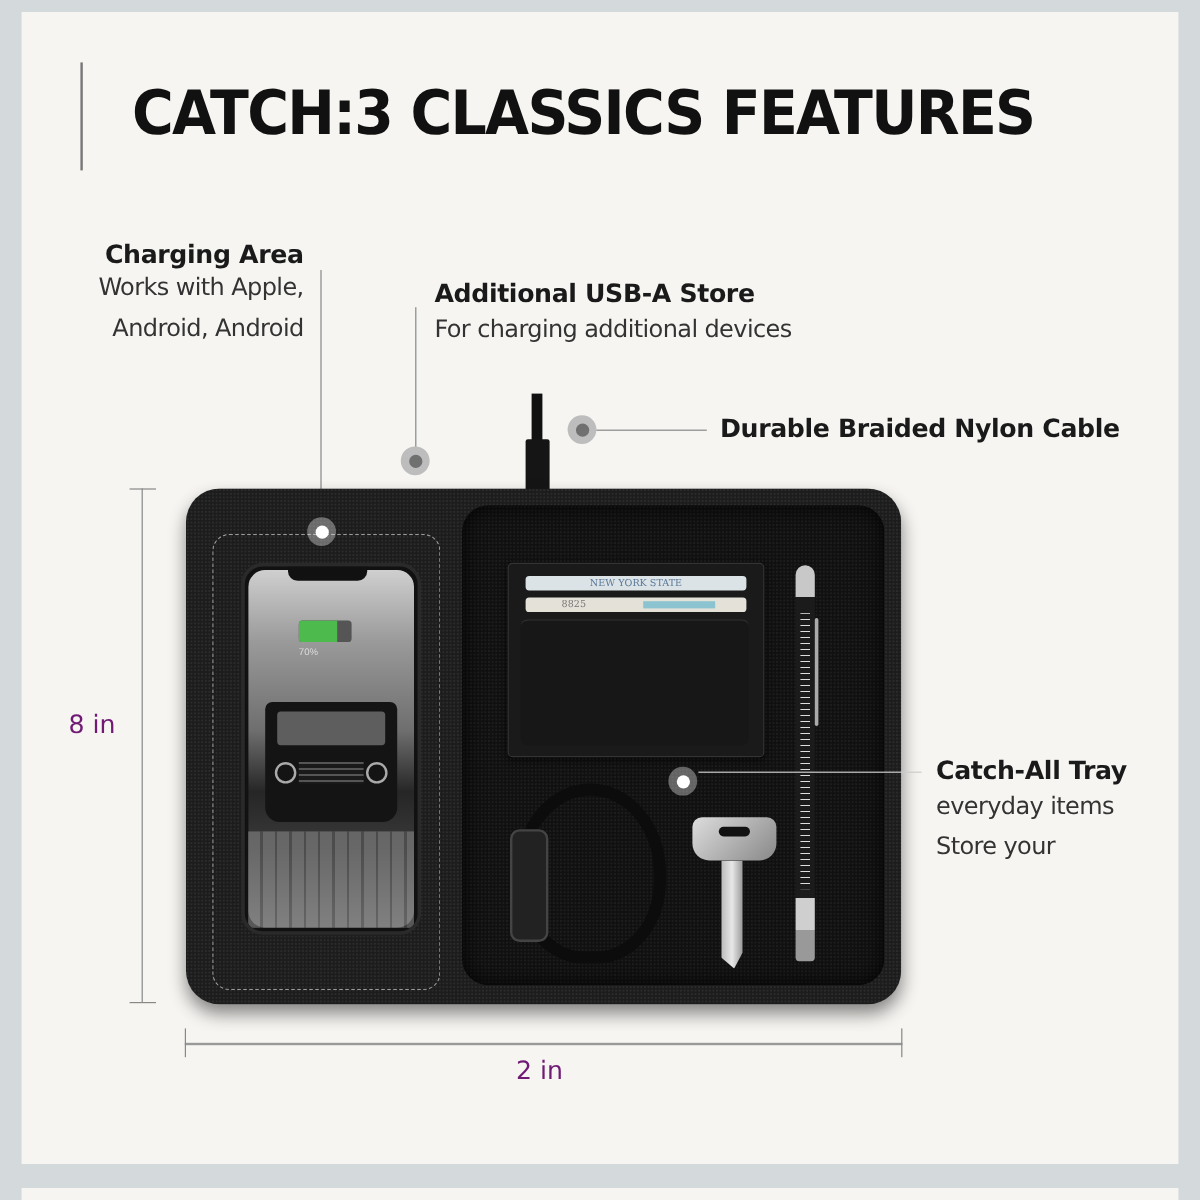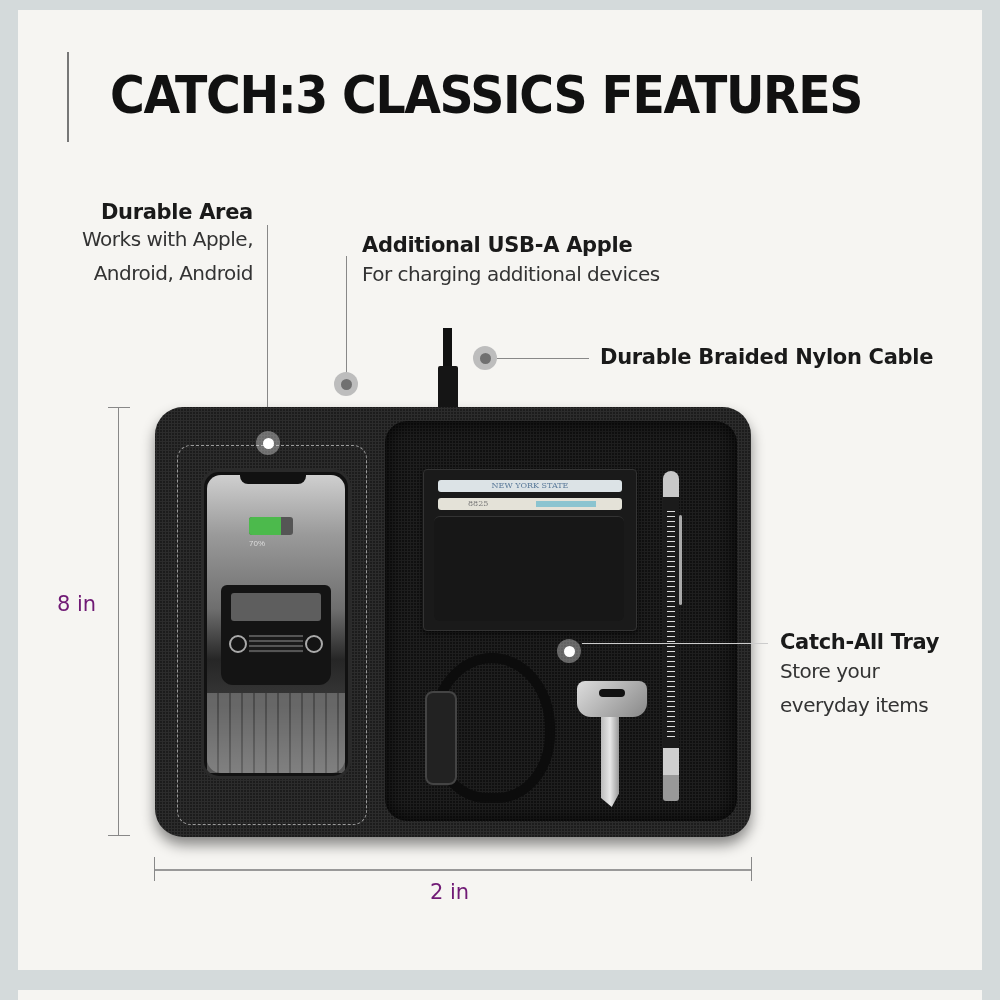--- a/index.html
+++ b/index.html
@@ -61,28 +61,28 @@
 </head>
 <body>
 
 <div class="panel"></div>
 <div class="panel-bottom"></div>
 
 <div class="title-rule"></div>
 <div class="title">CATCH:3 CLASSICS FEATURES</div>
 
 <div class="abs" style="left:63px;top:200px;text-align:right;width:190px;">
-  <div class="callout-head">Durable Area</div>
+  <div class="callout-head">Charging Area</div>
   <div class="callout-sub" style="margin-top:-2px;">Works with Apple,</div>
   <div class="callout-sub">Android, Android</div>
 </div>
 <div class="vline" style="left:267px;top:225px;height:208px;"></div>
 
 <div class="abs" style="left:362px;top:233px;">
-  <div class="callout-head">Additional USB-A Apple</div>
+  <div class="callout-head">Additional USB-A Store</div>
   <div class="callout-sub">For charging additional devices</div>
 </div>
 <div class="vline" style="left:346px;top:256px;height:118px;"></div>
 <div class="dot" style="left:334px;top:372px;"></div>
 
 <div class="cable">
   <div class="cord"></div>
   <div class="plug"></div>
 </div>
 <div class="dot" style="left:473px;top:346px;"></div>
@@ -125,22 +125,22 @@
       <div class="scale"></div>
       <div class="clip"></div>
     </div>
     <div class="dot light" style="left:172px;top:218px;"></div>
   </div>
 </div>
 
 <div class="hline" style="left:582px;top:643px;width:186px;background:#ccc;"></div>
 <div class="abs" style="left:780px;top:630px;">
   <div class="callout-head">Catch-All Tray</div>
+  <div class="callout-sub">everyday items</div>
   <div class="callout-sub">Store your</div>
-  <div class="callout-sub">everyday items</div>
 </div>
 
 <div class="dim-v"></div>
 <div class="dim-v-cap" style="top:407px;"></div>
 <div class="dim-v-cap" style="top:835px;"></div>
 <div class="dim-label" style="left:57px;top:592px;">8 in</div>
 
 <div class="dim-h"></div>
 <div class="dim-h-cap" style="left:154px;"></div>
 <div class="dim-h-cap" style="left:751px;"></div>

